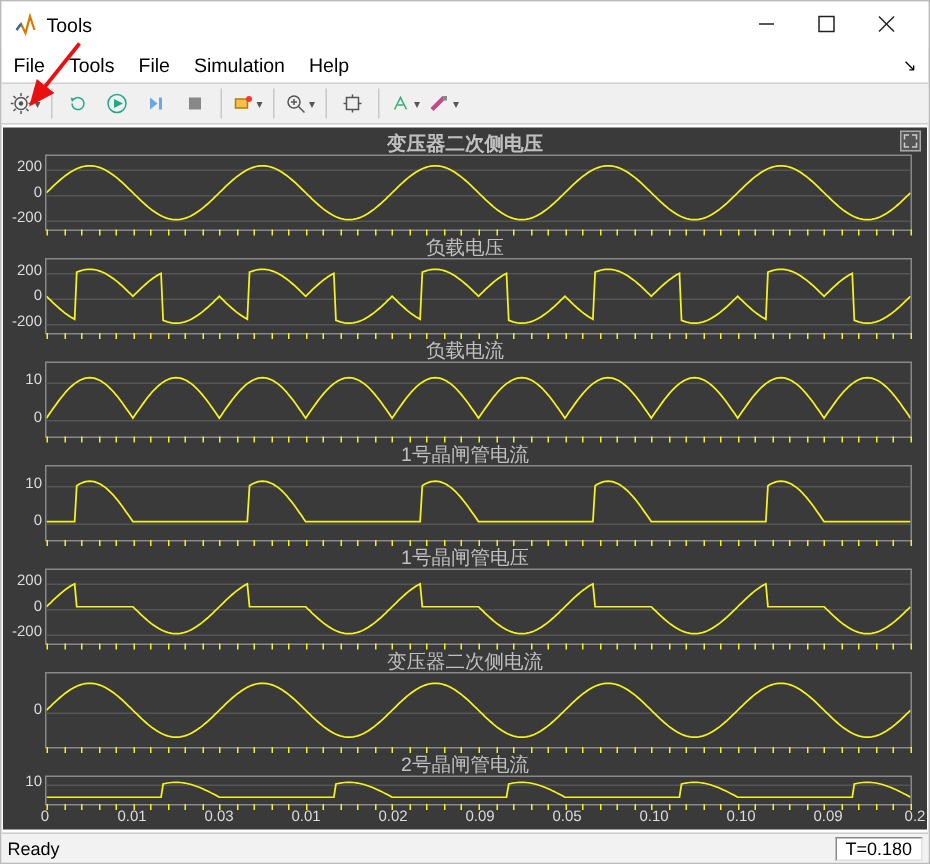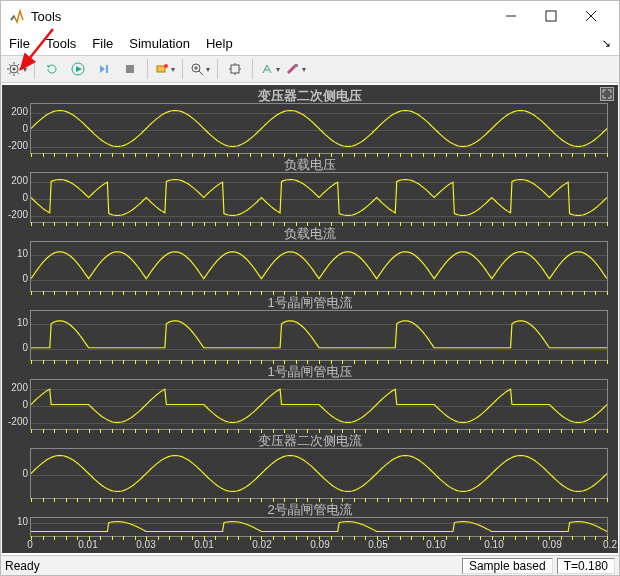--- a/index.html
+++ b/index.html
@@ -612,15 +612,14 @@
       <div class="xlabel" style="left: 434px; top: 454px;">0.10</div>
       <div class="xlabel" style="left: 492px; top: 454px;">0.10</div>
       <div class="xlabel" style="left: 550px; top: 454px;">0.09</div>
       <div class="xlabel" style="left: 608px; top: 454px;">0.2</div>
     </div>
 </div>
 
 <div class="statusbar">
   <span>Ready</span>
   <span class="grow"></span>
-  <span class="cell">Sample based</span>
   <span class="cell">T=0.180</span>
 </div>
 
 </body></html>

